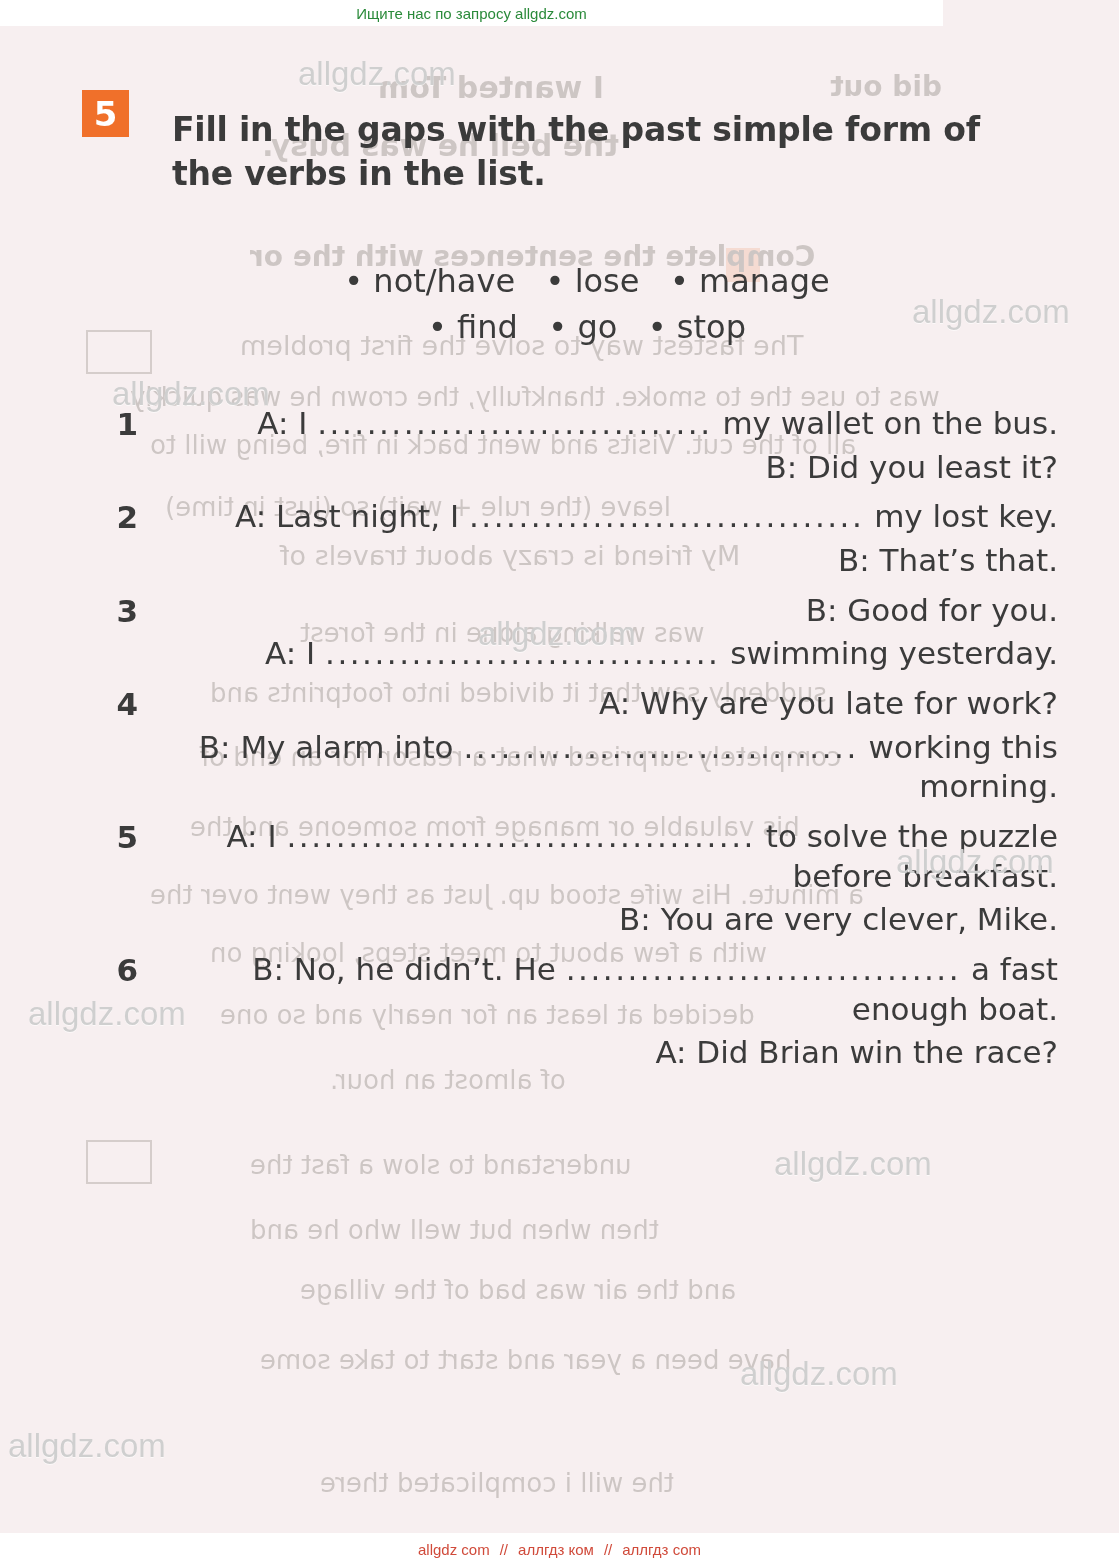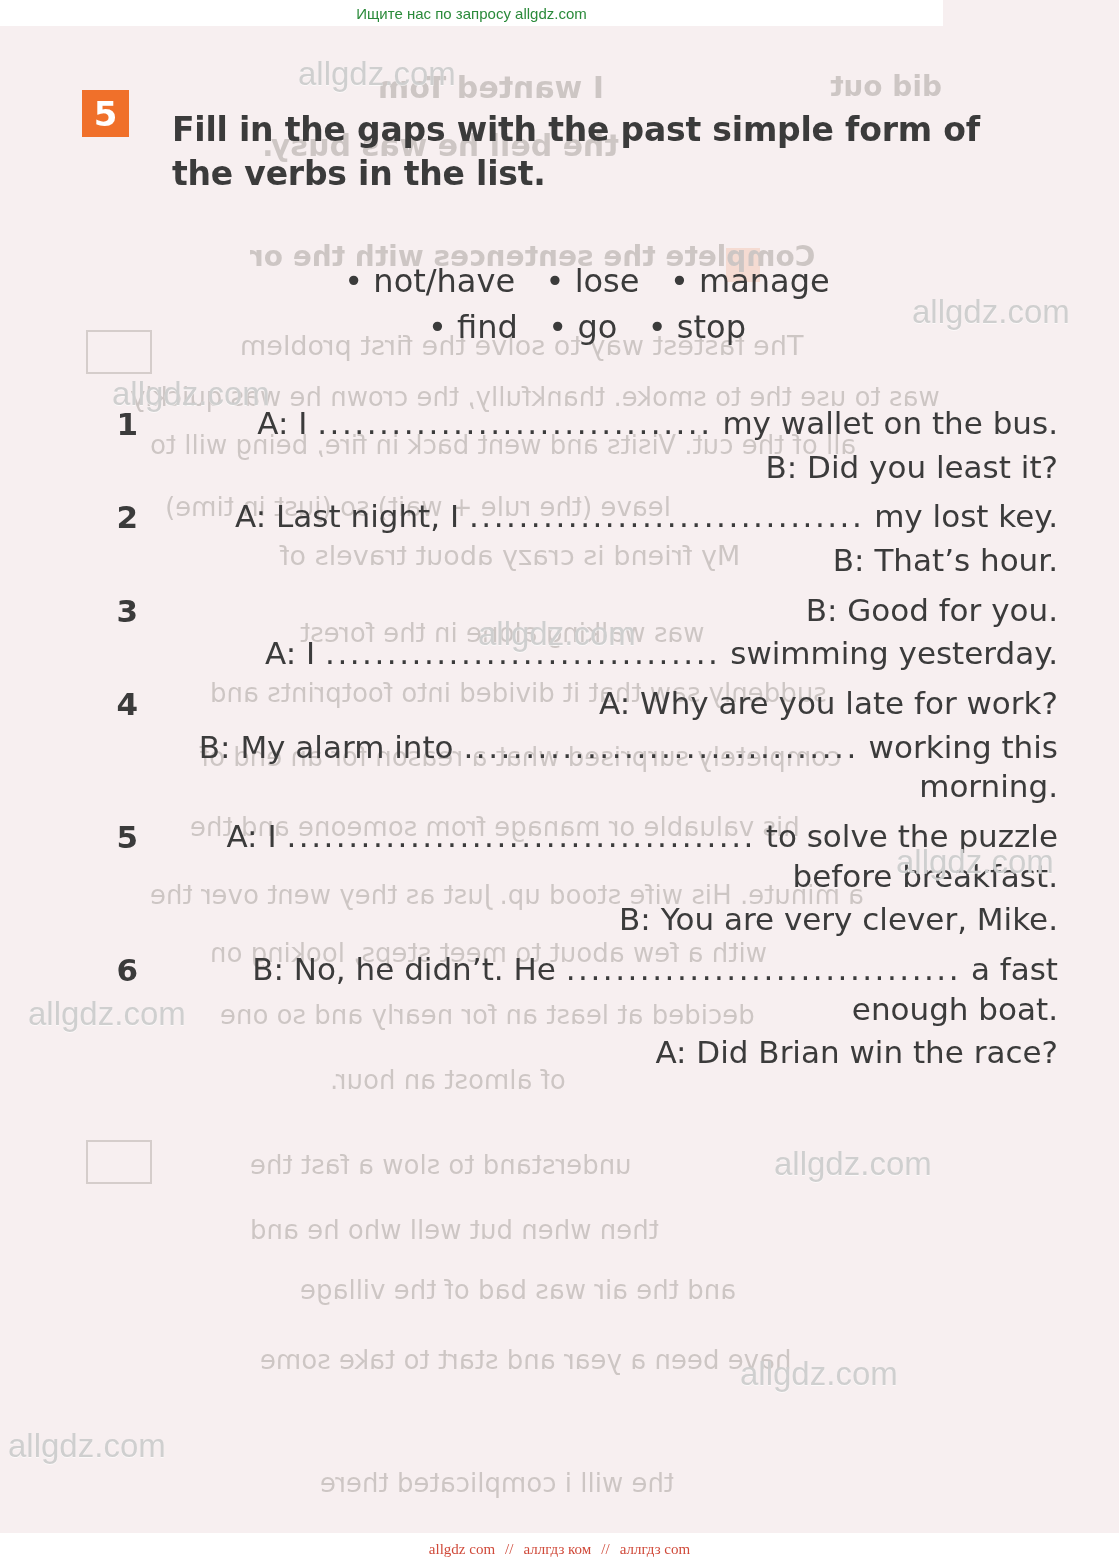--- a/index.html
+++ b/index.html
@@ -42,21 +42,21 @@
     background: #ffffff;
     display: flex;
     align-items: center;
     justify-content: center;
     gap: 10px;
     z-index: 40;
   }
   .bottom-bar span {
     color: #d04a3a;
     font-size: 15px;
-    font-family: Liberation Serif, serif;
+    font-family: Liberation Sans, sans-serif;
   }
   .bottom-bar .sep { color: #d04a3a; }
 
   
   .ghost-layer {
     position: absolute;
     top: 0; left: 0;
     width: 1119px;
     height: 1565px;
     z-index: 1;
@@ -263,21 +263,21 @@
       <div class="num">2</div>
       <div class="turns">
         <div class="turn">
           <span class="spk">A:</span>
           <span class="cont">Last night, I</span>
           <span class="gap">................................</span>
           <span class="cont">my lost key.</span>
         </div>
         <div class="turn">
           <span class="spk">B:</span>
-          <span class="cont">That’s hour.</span>
+          <span class="cont">That’s that.</span>
         </div>
       </div>
     </div>
 
     <div class="item">
       <div class="num">3</div>
       <div class="turns">
         <div class="turn">
           <span class="spk">B:</span>
           <span class="cont">Good for you.</span>

